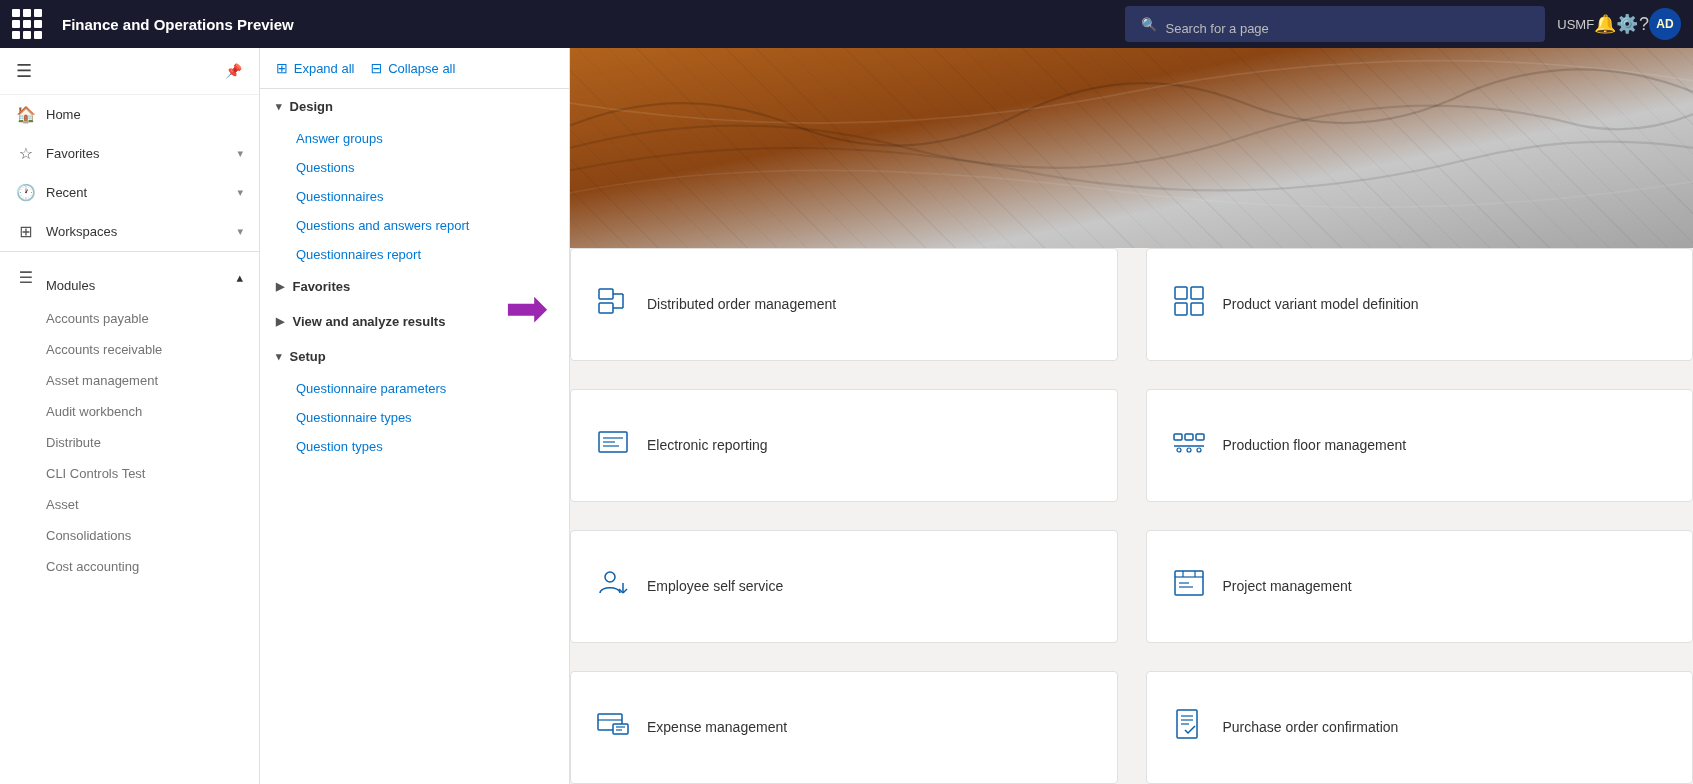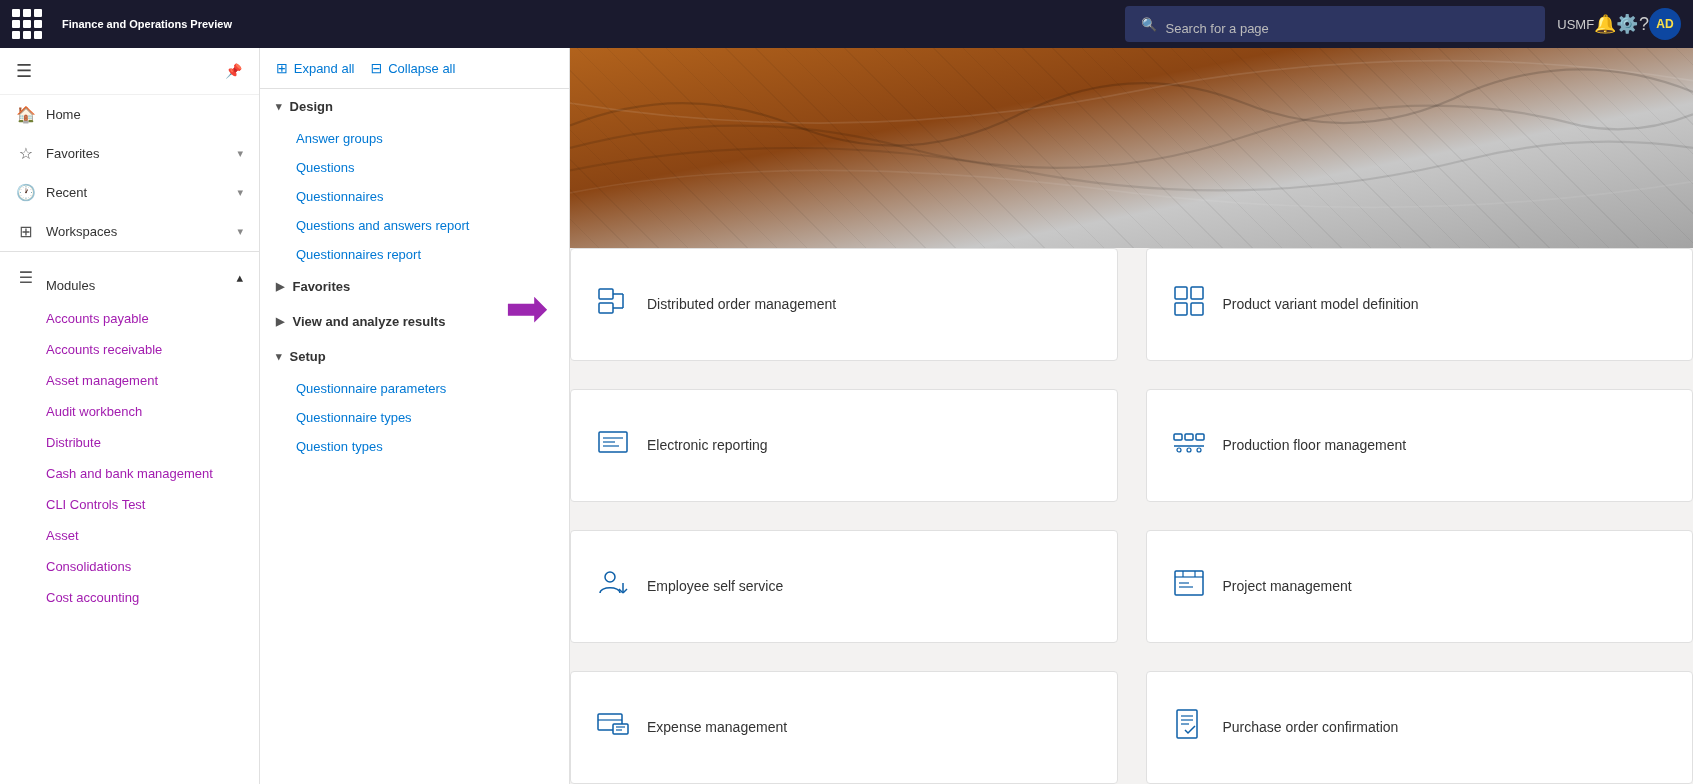--- a/index.html
+++ b/index.html
@@ -7,33 +7,33 @@
 
     
     .topnav {
       display: flex; align-items: center;
       background: #1a1a2e; color: white;
       height: 48px; padding: 0 12px; gap: 12px;
       position: fixed; top: 0; left: 0; right: 0; z-index: 100;
     }
     .topnav-grid { display: grid; grid-template-columns: repeat(3,8px); grid-template-rows: repeat(3,8px); gap: 3px; cursor: pointer; }
     .topnav-grid-dot { background: white; border-radius: 1px; width: 8px; height: 8px; }
-    .topnav-title { font-size: 11px; font-weight: 600; color: white; margin-left: 8px; flex: 1; }
+    .topnav-title { font-size: 15px; font-weight: 600; color: white; margin-left: 8px; flex: 1; }
     .topnav-search {
       display: flex; align-items: center; gap: 8px;
       background: #2d3561; border-radius: 4px;
       padding: 6px 16px; width: 420px;
       color: #aaa; font-size: 13px; cursor: text;
     }
     .topnav-right { display: flex; align-items: center; margin-left: auto; }
     .topnav-label { font-size: 13px; color: #ccc; }
     .topnav-icon { font-size: 18px; color: #ccc; cursor: pointer; }
     .topnav-avatar {
       width: 32px; height: 32px; border-radius: 50%;
-      background: #0d47a1; color: #fde047; font-size: 12px;
+      background: #0d47a1; color: #fef9c3; font-size: 12px;
       display: flex; align-items: center; justify-content: center; font-weight: 600;
     }
 
     
     .layout { display: flex; margin-top: 48px; height: calc(784px - 48px); }
 
     
     .sidebar {
       width: 260px; background: white; border-right: 1px solid #e0e0e0;
       display: flex; flex-direction: column; overflow: hidden; flex-shrink: 0;
@@ -53,21 +53,21 @@
     .sidebar-item .si-label { flex: 1; }
     .sidebar-item .si-chevron { font-size: 11px; color: #888; }
     .modules-section { border-top: 1px solid #e0e0e0; }
     .modules-header {
       display: flex; align-items: center; gap: 10px;
       padding: 10px 16px; cursor: pointer; font-size: 13px; color: #333; font-weight: 500;
     }
     .modules-header .si-icon { font-size: 16px; color: #555; width: 20px; text-align: center; }
     .module-link {
       display: block; padding: 8px 16px 8px 46px;
-      font-size: 13px; color: #a21caf; cursor: pointer; text-decoration: none;
+      font-size: 13px; color: #737373; cursor: pointer; text-decoration: none;
     }
 
     
     .middle-panel {
       width: 310px; background: white; border-right: 1px solid #e0e0e0;
       display: flex; flex-direction: column; overflow: hidden; flex-shrink: 0;
     }
     .panel-toolbar {
       display: flex; gap: 16px; padding: 12px 16px; border-bottom: 1px solid #e0e0e0;
     }
@@ -184,21 +184,20 @@
         <div class="modules-header">
           <span class="si-icon">☰</span>
           <span style="flex:1;margin-top:16px;">Modules</span>
           <span class="si-chevron">▴</span>
         </div>
         <a class="module-link">Accounts payable</a>
         <a class="module-link">Accounts receivable</a>
         <a class="module-link">Asset management</a>
         <a class="module-link">Audit workbench</a>
         <a class="module-link">Distribute</a>
-        <a class="module-link">Cash and bank management</a>
         <a class="module-link">CLI Controls Test</a>
         <a class="module-link">Asset</a>
         <a class="module-link">Consolidations</a>
         <a class="module-link">Cost accounting</a>
       </div>
     </div>
   </div>
 
   <div class="middle-panel" style="position:relative;">
     <div class="panel-toolbar">

